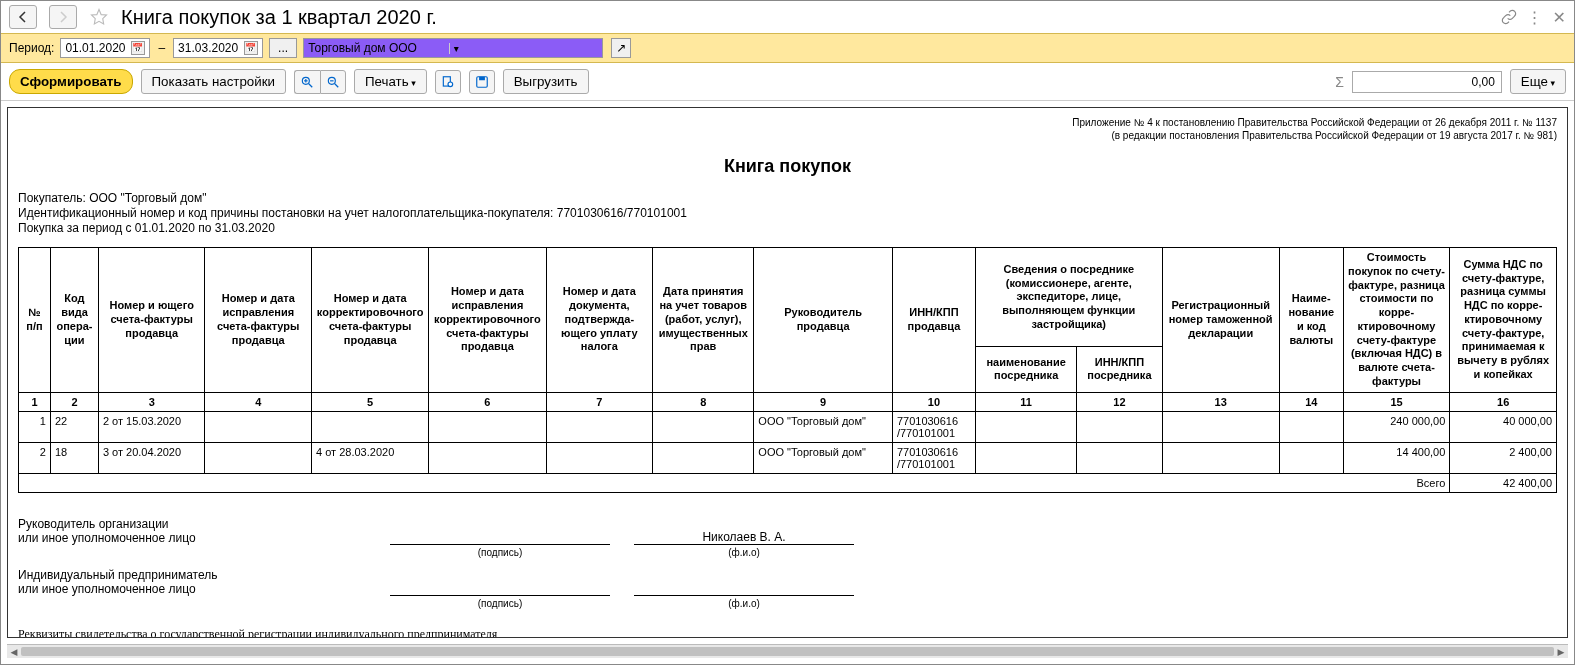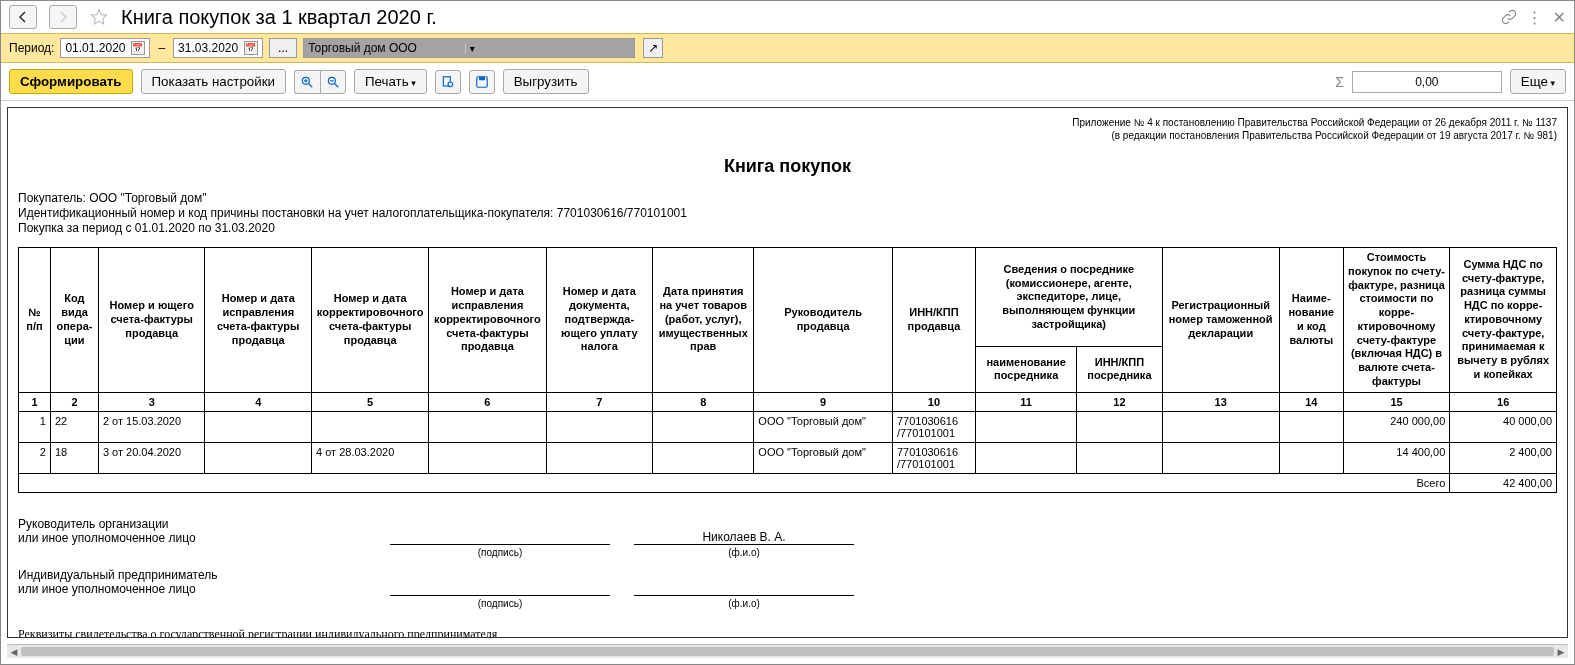--- a/index.html
+++ b/index.html
@@ -16,37 +16,37 @@
 .title-actions span { cursor: pointer; color: #666; }
 
 
 .period-bar { background: #ffe89e; border-top: 1px solid #d4b850; border-bottom: 1px solid #d4b850; padding: 4px 8px; display: flex; align-items: center; gap: 6px; }
 .period-label { font-size: 12px; }
 .date-input { border: 1px solid #999; background: #fff; padding: 2px 4px; width: 90px; display: flex; align-items: center; justify-content: space-between; }
 .date-input input { border: none; width: 65px; font-size: 12px; outline: none; }
 .cal-btn { width: 14px; height: 14px; border: 1px solid #999; background: #f0f0f0; font-size: 9px; display: flex; align-items: center; justify-content: center; cursor: pointer; }
 .dash { padding: 0 2px; }
 .dots-btn { border: 1px solid #999; background: #f0f0f0; padding: 2px 8px; cursor: pointer; }
-.org-select { border: 1px solid #999; background: #a3a3a3; padding: 2px 4px; width: 332px; display: flex; align-items: center; }
+.org-select { border: 1px solid #999; background: #8b5cf6; padding: 2px 4px; width: 300px; display: flex; align-items: center; }
 .org-select span { flex: 1; }
 .dd-btn { border-left: 1px solid #ccc; padding: 0 4px; cursor: pointer; font-size: 10px; }
 .open-btn { border: 1px solid #999; background: #f0f0f0; padding: 2px 4px; cursor: pointer; margin-left: 2px; }
 
 
 .toolbar { display: flex; align-items: center; padding: 6px 8px; gap: 8px; border-bottom: 1px solid #ccc; }
-.btn-primary { background: #ffdc4a; border: 1px solid #c9a800; border-radius: 3px; padding: 4px 10px; font-weight: bold; cursor: pointer; }
+.btn-primary { background: #ffdc4a; border: 1px solid #c9a800; border-radius: 11px; padding: 4px 10px; font-weight: bold; cursor: pointer; }
 .btn { background: #f5f5f5; border: 1px solid #aaa; border-radius: 3px; padding: 4px 10px; cursor: pointer; }
 .icon-btn { background: #f5f5f5; border: 1px solid #aaa; border-radius: 3px; width: 26px; height: 24px; cursor: pointer; display: flex; align-items: center; justify-content: center; }
 .icon-pair { display: flex; gap: 0; }
 .icon-pair .icon-btn:first-child { border-radius: 3px 0 0 3px; border-right: none; }
 .icon-pair .icon-btn:last-child { border-radius: 0 3px 3px 0; }
 .dd-caret::after { content: " ▾"; font-size: 9px; }
 .spacer { flex: 1; }
 .sigma { font-size: 14px; color: #888; }
-.total-box { border: 1px solid #aaa; padding: 3px 6px; width: 150px; text-align: center; background: #fff; }
+.total-box { border: 1px solid #aaa; padding: 3px 6px; width: 150px; text-align: right; background: #fff; }
 
 
 .report-wrap { flex: 1; overflow: auto; border: 1px solid #333; margin: 6px; position: relative; }
 .report-inner { padding: 8px 10px; }
 .annex { text-align: right; font-size: 10px; line-height: 1.3; }
 .report-title { text-align: center; font-size: 18px; font-weight: bold; margin: 14px 0; }
 .meta-line { font-size: 12px; margin: 1px 0; }
 
 
 table.grid { border-collapse: collapse; width: 100%; margin-top: 12px; font-size: 11px; }

